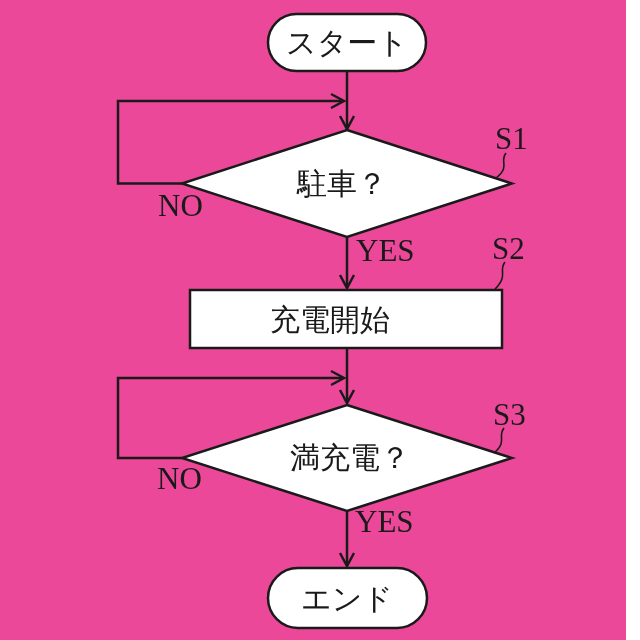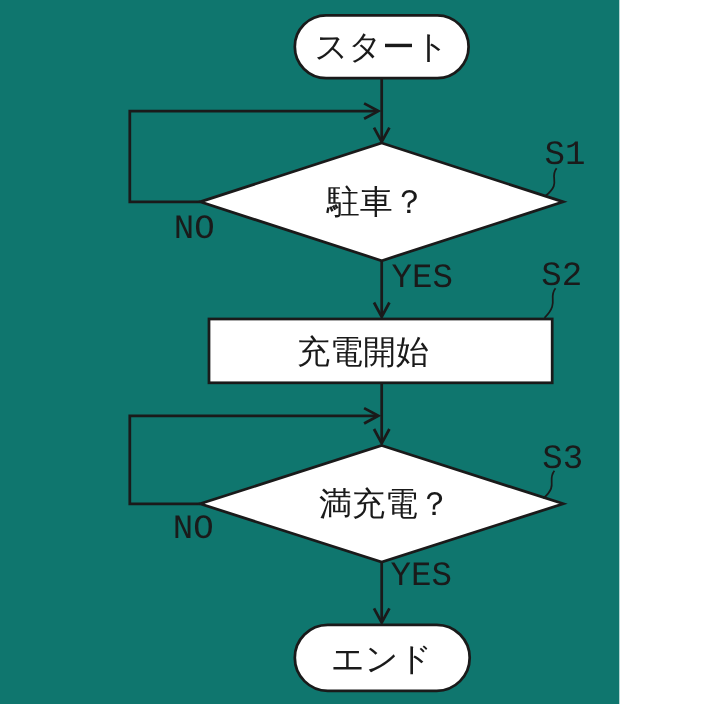--- a/index.html
+++ b/index.html
@@ -2,24 +2,24 @@
 <html><head>
 <meta charset="utf-8">
 <style>
   html, body {
     margin: 0;
     padding: 0;
     background: #ffffff;
   }
   .stage {
     position: relative;
-    width: 563px;
+    width: 626px;
     height: 640px;
-    background: #0f766e;
-    font-family: Liberation Mono, monospace;
+    background: #ec4899;
+    font-family: Liberation Serif, serif;
   }
   svg { display: block; }
   .shape {
     fill: #ffffff;
     stroke: #1a1a1a;
     stroke-width: 2.5;
   }
   .connector {
     fill: none;
     stroke: #1a1a1a;

